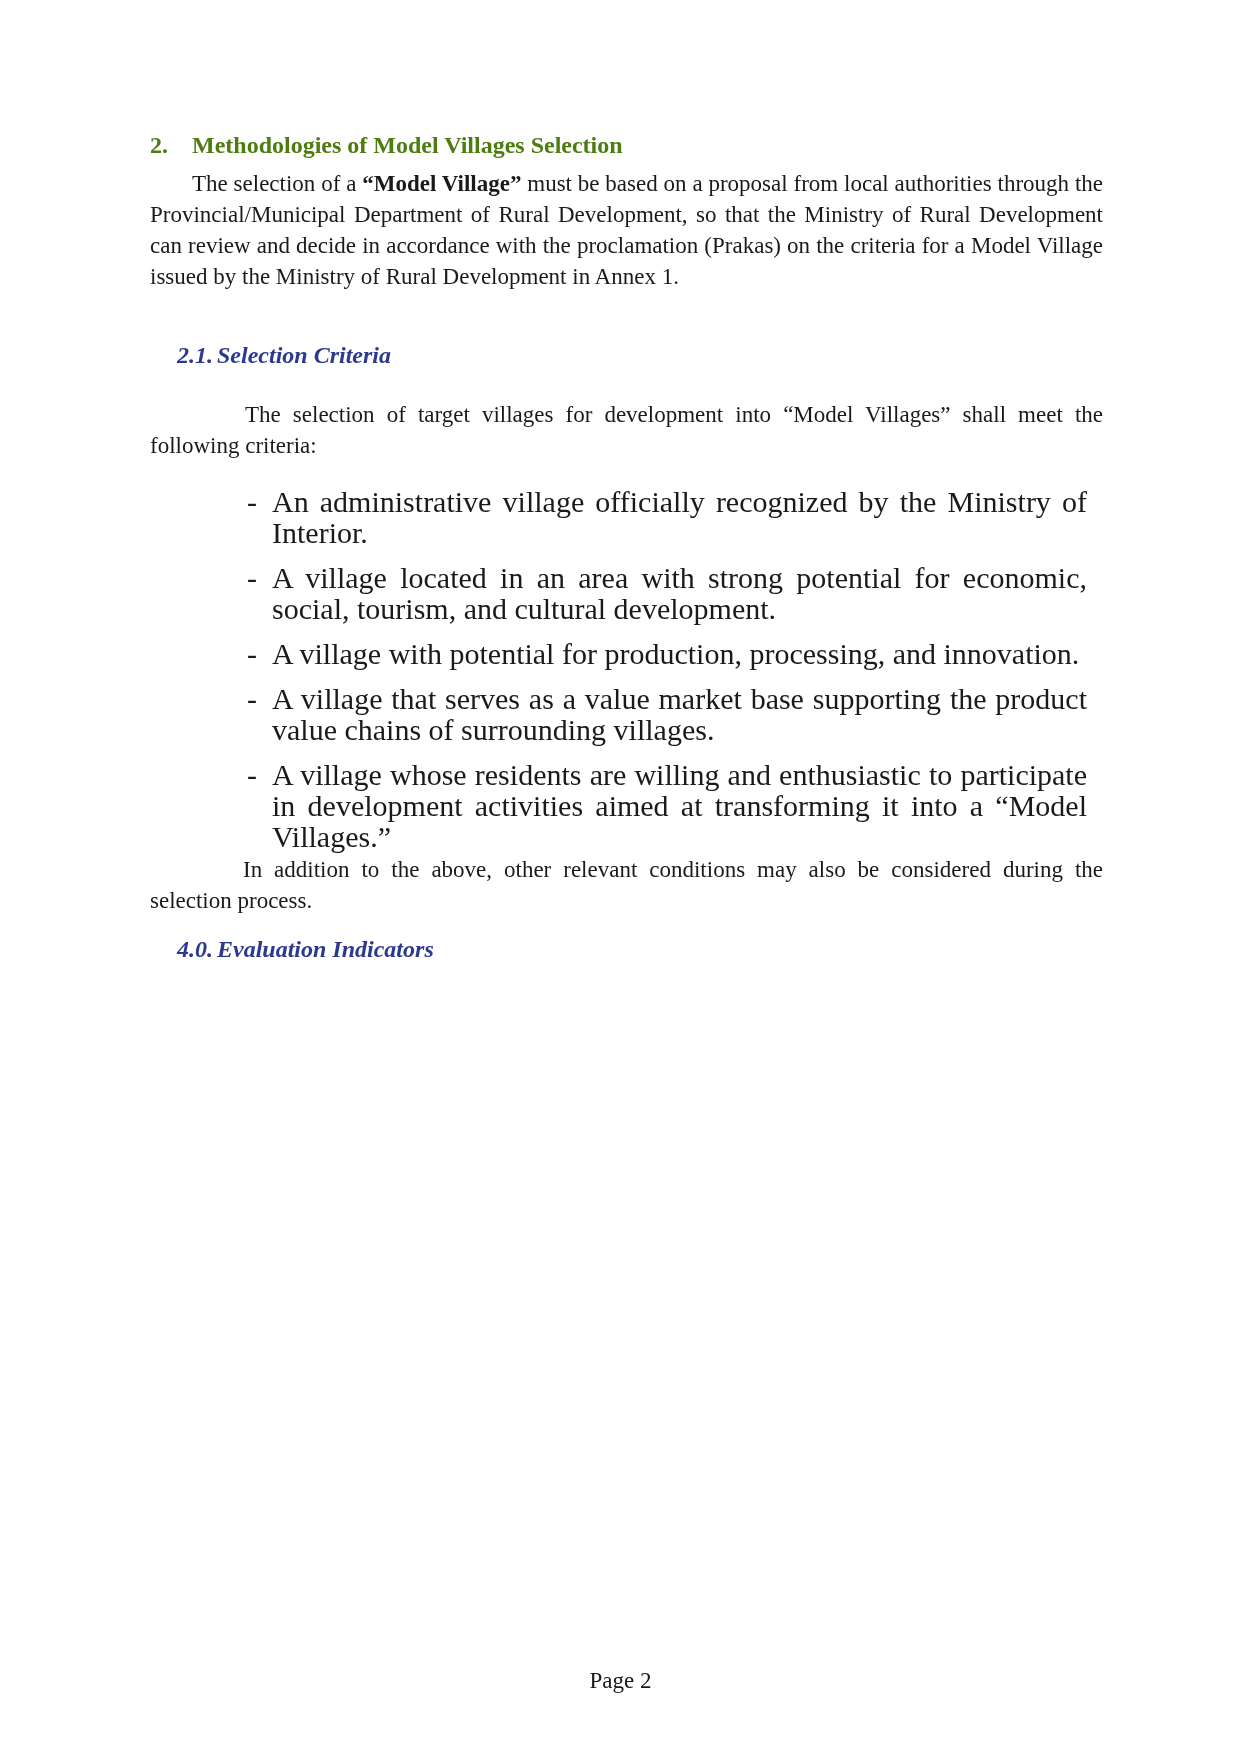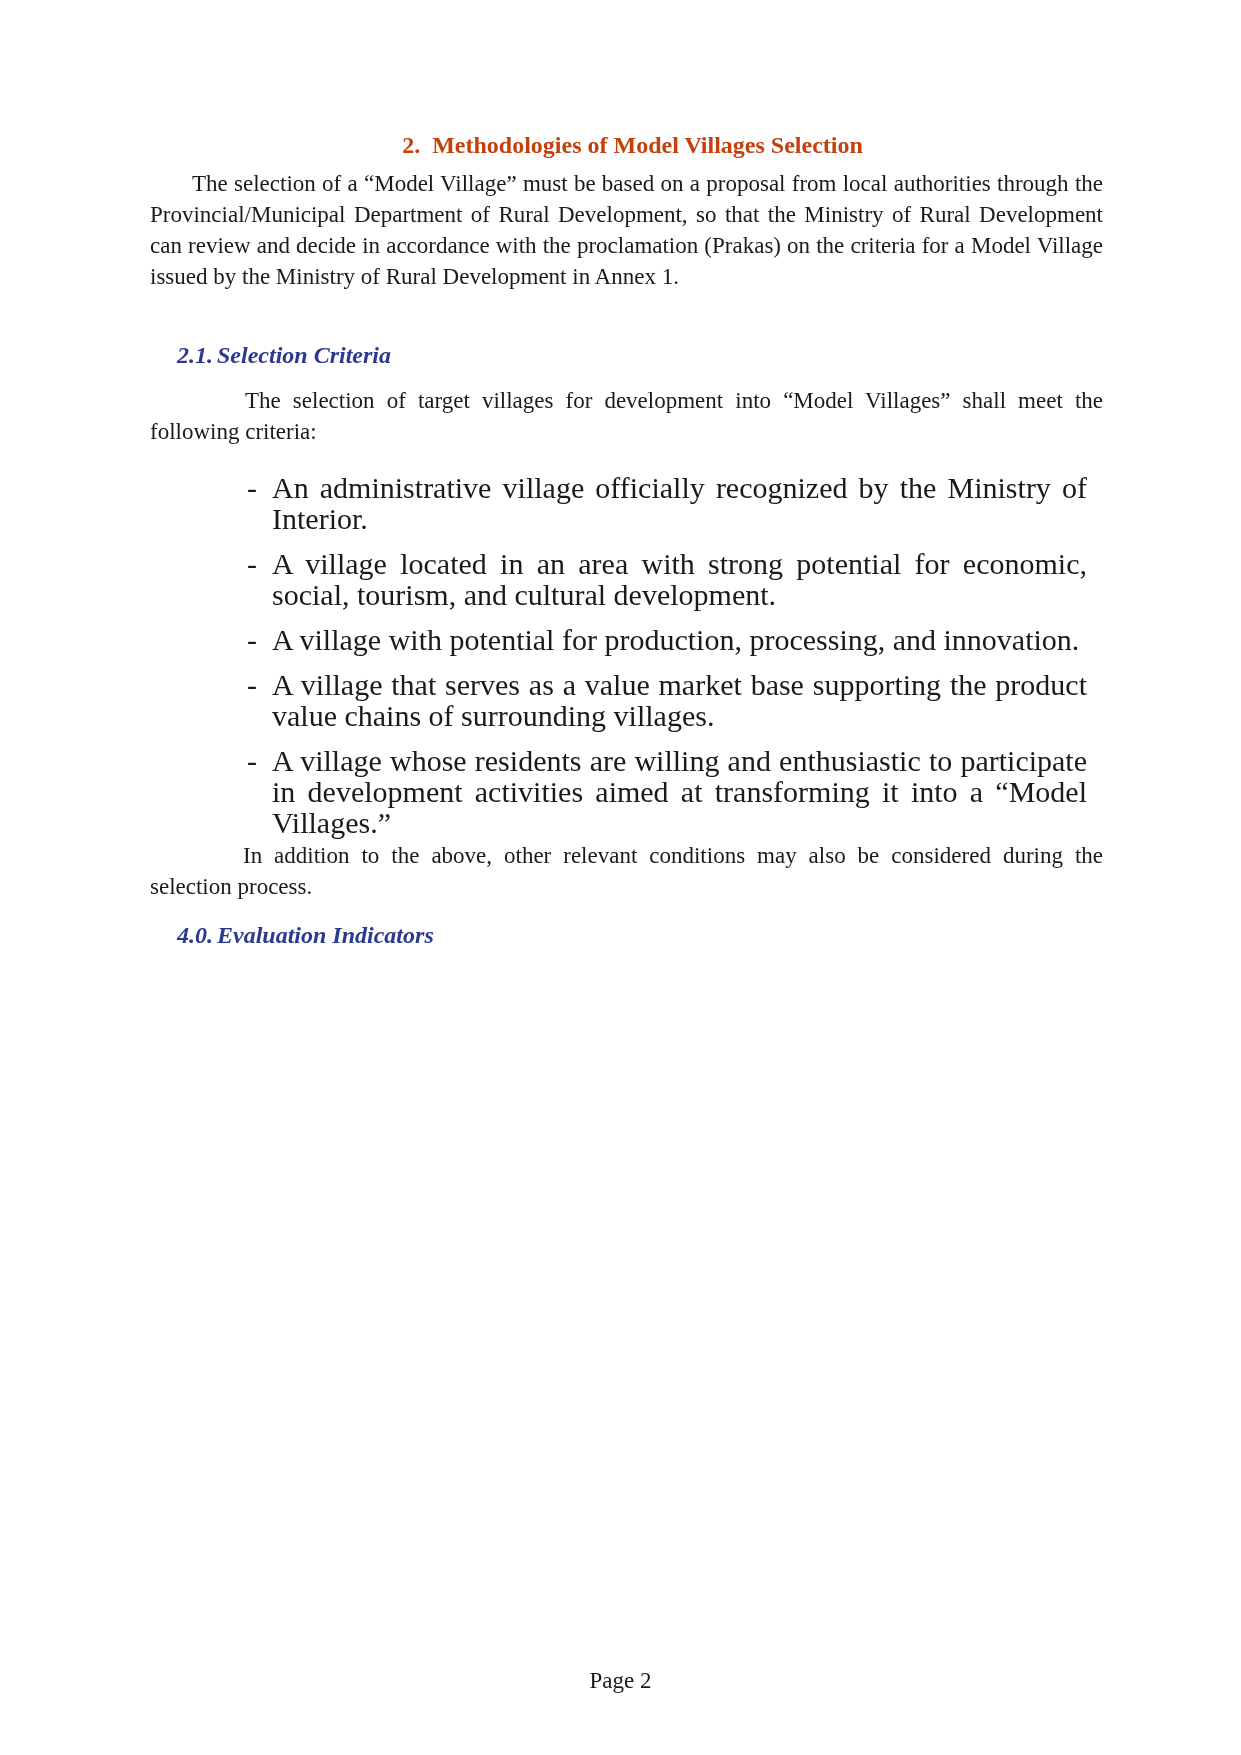--- a/index.html
+++ b/index.html
@@ -20,23 +20,22 @@
     top: 0;
     left: 0;
     width: 1241px;
     padding: 130px 138px 0 150px;
     box-sizing: border-box;
   }
   .h-main {
     font-size: 24px;
     line-height: 30px;
     font-weight: bold;
-    color: #c2410c;
+    color: #4d7c0f;
     margin: 0;
-    text-align: center;
   }
   .h-main .h-num {
     display: inline-block;
     width: 42px;
   }
   .h-sub {
     font-size: 24px;
     line-height: 30px;
     font-weight: bold;
     color: #2b3a8f;
@@ -47,23 +46,23 @@
   .h-sub .h-num {
     display: inline-block;
     width: 40px;
   }
   .para {
     font-size: 23px;
     line-height: 31px;
     text-align: justify;
     margin: 0;
   }
-  .para b { font-weight: normal; }
+  .para b { font-weight: bold; }
   .p-intro       { margin-top: 8px;  text-indent: 42px; }
-  .p-sub-intro   { margin-top: 15px; text-indent: 95px; }
+  .p-sub-intro   { margin-top: 29px; text-indent: 95px; }
   .p-closing     { margin-top: 0;    text-indent: 93px; }
   .p-eval        { margin-top: 5px;  text-indent: 94px; }
   .h-21 { margin-top: 48px; }
   .h-22 { margin-top: 18px; }
   .bullet-list {
     margin: 25px 0 0 0;
     padding: 0;
     list-style: none;
   }
   .bullet-list li {

